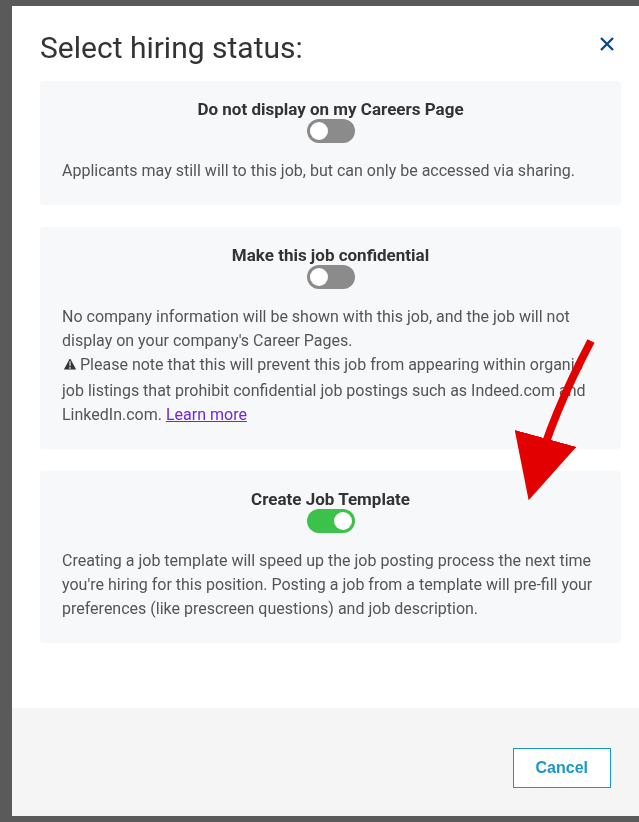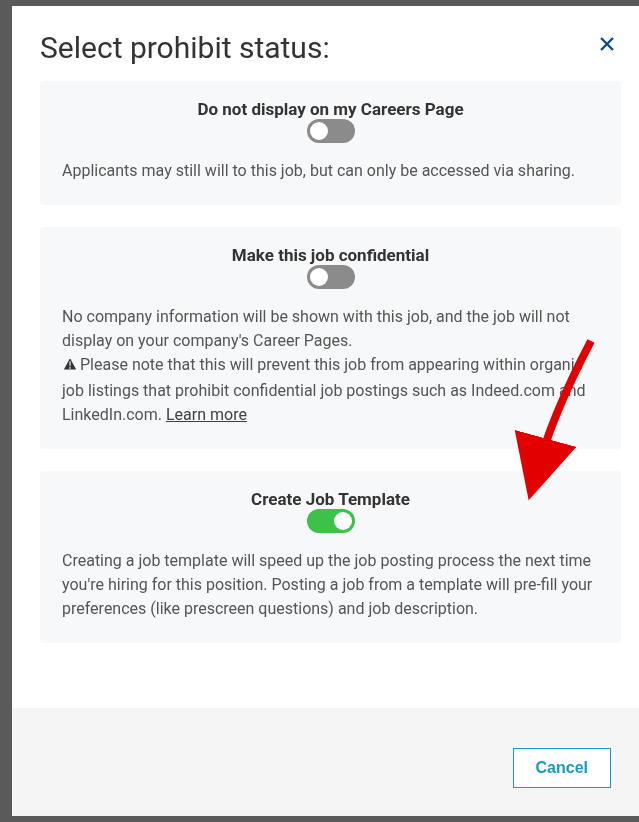--- a/index.html
+++ b/index.html
@@ -105,21 +105,21 @@
       display: inline-block;
       vertical-align: -2px;
       margin-right: 2px;
     }
     .warn-icon svg {
       width: 16px;
       height: 16px;
       fill: #333333;
     }
     .link {
-      color: #404040;
+      color: #6d28d9;
       text-decoration: underline;
       cursor: pointer;
     }
     .toggle {
       width: 48px;
       height: 24px;
       border-radius: 12px;
       position: relative;
       cursor: pointer;
       flex-shrink: 0;
@@ -175,21 +175,21 @@
     }
   </style>
 </head>
 <body>
 
 <div class="modal-backdrop"></div>
 
 <div class="modal">
 
   <div class="modal-header">
-    <h2 class="modal-title">Select prohibit status:</h2>
+    <h2 class="modal-title">Select hiring status:</h2>
     <div class="close-btn">
       <svg viewBox="0 0 16 16" fill="none">
         <path d="M2 2 L14 14 M14 2 L2 14"></path>
       </svg>
     </div>
   </div>
 
   <div class="modal-body">
 
     <div class="option-card">

